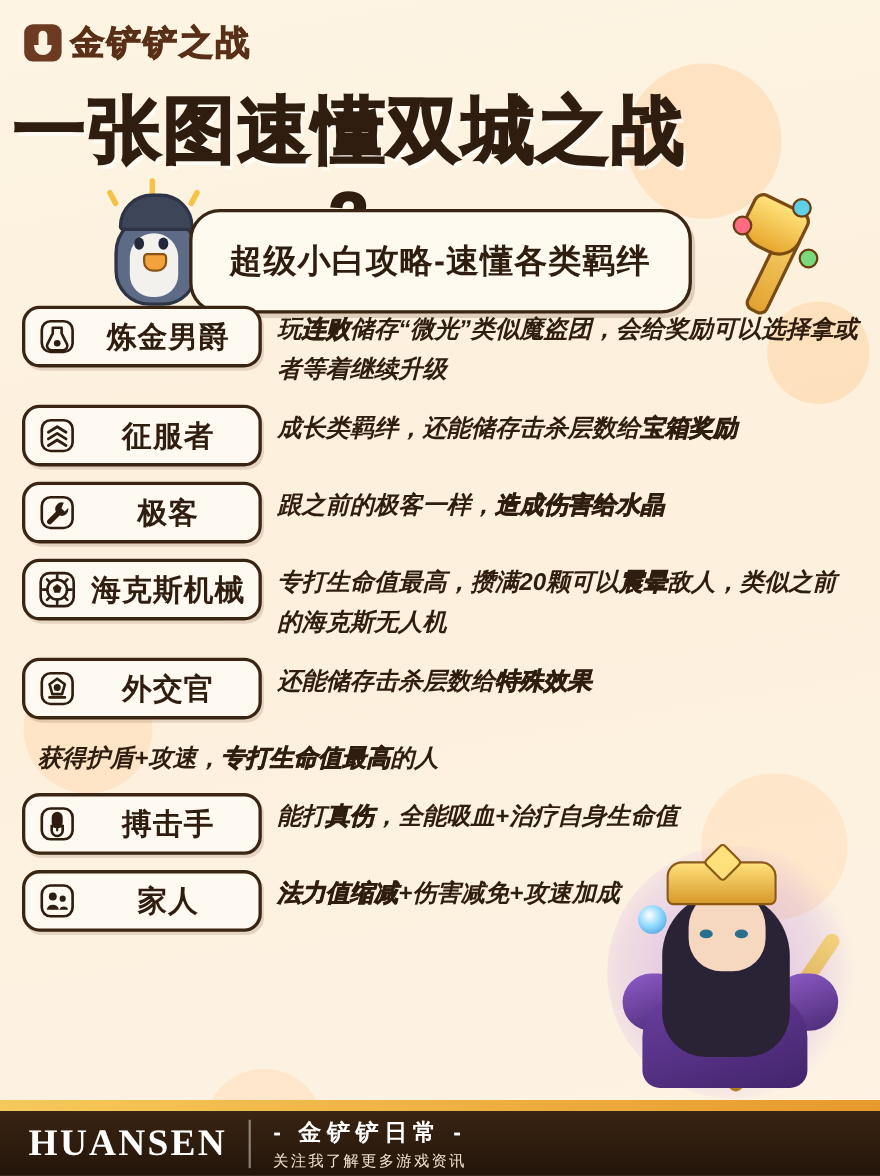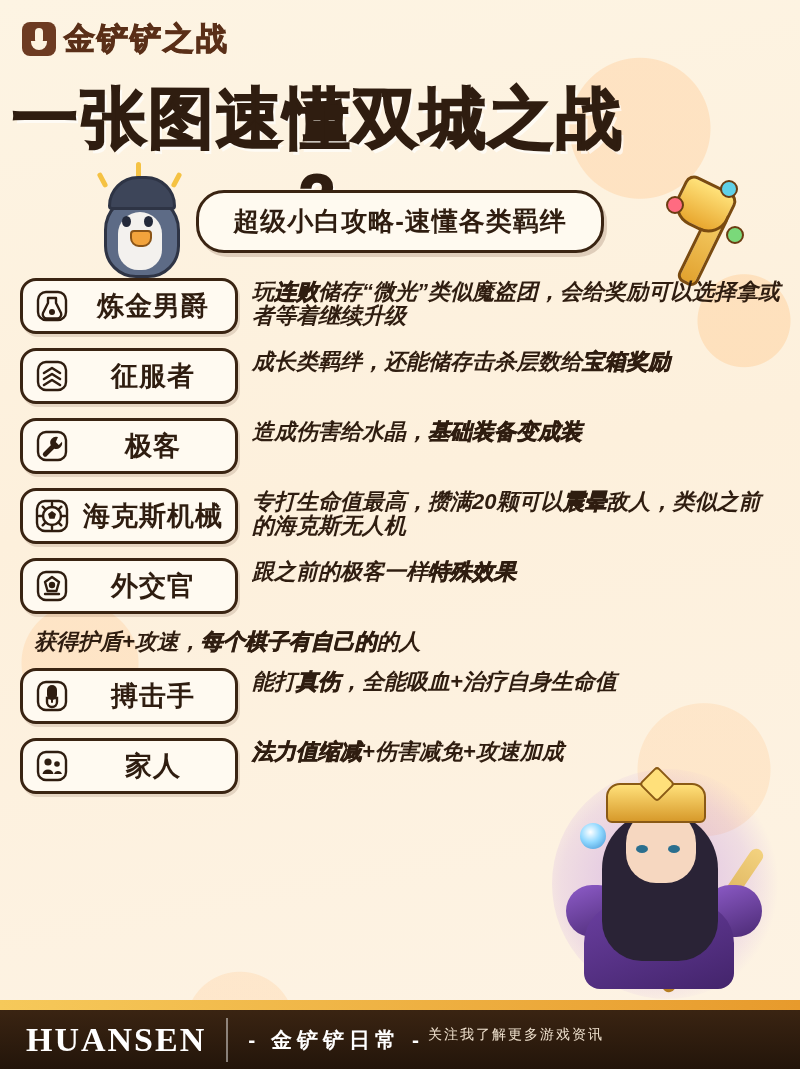--- a/index.html
+++ b/index.html
@@ -90,22 +90,22 @@
     left: 0;
     width: 800px;
     display: flex;
     align-items: center;
     justify-content: center;
   }
   .subtitle-box {
     border: 3px solid #3a2412;
     border-radius: 28px;
     background: #fffaf0;
-    padding: 11px 34px;
-    font-size: 26px;
+    padding: 24px 34px;
+    font-size: 30px;
     font-weight: bold;
     color: #2f1d10;
     letter-spacing: 1px;
     box-shadow: 3px 4px 0 rgba(90,47,24,0.18);
   }
   
   .mascot {
     position: absolute;
     left: 92px;
     top: 168px;
@@ -240,21 +240,21 @@
     letter-spacing: 1px;
     flex: 1;
     text-align: center;
     padding-right: 4px;
   }
   .trait-desc {
     flex: 1;
     padding-left: 14px;
     padding-top: 2px;
     font-size: 22px;
-    line-height: 24px;
+    line-height: 37px;
     color: #2f1d10;
     font-weight: bold;
     font-style: italic;
   }
   .trait-desc .hl {
     color: #2f1d10;
     -webkit-text-stroke: 0.7px #2f1d10;
   }
   
   .champion {
@@ -370,22 +370,23 @@
     font-family: "Liberation Serif", serif;
   }
   .footer-sep {
     width: 2px;
     height: 44px;
     background: rgba(255,255,255,0.45);
     margin: 0 20px;
   }
   .footer-right {
     display: flex;
-    flex-direction: row;
+    flex-direction: column;
     gap: 4px;
+    align-items: center;
   }
   .footer-line1 {
     color: #ffffff;
     font-size: 21px;
     letter-spacing: 5px;
     font-weight: bold;
   }
   .footer-line2 {
     color: #f0e2cf;
     font-size: 14px;
@@ -461,21 +462,21 @@
       <div class="trait-row">
         <div class="trait-pill">
           <span class="trait-icon">
             <svg width="34" height="34" viewBox="0 0 34 34">
               <rect x="3" y="3" width="28" height="28" rx="8" fill="none" stroke="currentColor" stroke-width="2.4"></rect>
               <path d="M23 8 a6 6 0 0 0 -7.2 8.3 l-7.3 7.3 a2.4 2.4 0 0 0 3.4 3.4 l7.3 -7.3 A6 6 0 0 0 27 12.8 l-3.2 3.2 l-3 -3 z" fill="currentColor"></path>
             </svg>
           </span>
           <span class="trait-name">极客</span>
         </div>
-        <div class="trait-desc"><span>造成伤害给水晶，</span><span class="hl">基础装备变成装</span></div>
+        <div class="trait-desc"><span>跟之前的极客一样，</span><span class="hl">造成伤害给水晶</span></div>
       </div>
       <div class="trait-row">
         <div class="trait-pill">
           <span class="trait-icon">
             <svg width="36" height="36" viewBox="0 0 36 36">
               <rect x="3" y="3" width="30" height="30" rx="8" fill="none" stroke="currentColor" stroke-width="2.4"></rect>
               <circle cx="18" cy="18" r="9" fill="none" stroke="currentColor" stroke-width="2.4"></circle>
               <path d="M18 9 v-4 M18 27 v4 M9 18 h-4 M27 18 h4 M11.6 11.6 l-2.9 -2.9 M24.4 11.6 l2.9 -2.9 M11.6 24.4 l-2.9 2.9 M24.4 24.4 l2.9 2.9" stroke="currentColor" stroke-width="2.4" stroke-linecap="round"></path>
               <path d="M18 13 l4 3 l-1.5 4.8 h-5 L14 16 z" fill="currentColor"></path>
             </svg>
@@ -489,24 +490,24 @@
           <span class="trait-icon">
             <svg width="34" height="34" viewBox="0 0 34 34">
               <rect x="3" y="3" width="28" height="28" rx="8" fill="none" stroke="currentColor" stroke-width="2.4"></rect>
               <path d="M17 8 l7 5 l-2.6 9 h-8.8 L10 13 z" fill="none" stroke="currentColor" stroke-width="2.4" stroke-linejoin="round"></path>
               <circle cx="17" cy="16" r="3.2" fill="currentColor"></circle>
               <path d="M10 25 h14" stroke="currentColor" stroke-width="2.4" stroke-linecap="round"></path>
             </svg>
           </span>
           <span class="trait-name">外交官</span>
         </div>
-        <div class="trait-desc"><span>跟之前的极客一样</span><span class="hl">特殊效果</span></div>
-      </div>
-      <div class="trait-row">
-        <div class="trait-desc"><span>获得护盾+攻速，</span><span class="hl">每个棋子有自己的</span><span>的人</span></div>
+        <div class="trait-desc"><span>还能储存击杀层数给</span><span class="hl">特殊效果</span></div>
+      </div>
+      <div class="trait-row">
+        <div class="trait-desc"><span>获得护盾+攻速，</span><span class="hl">专打生命值最高</span><span>的人</span></div>
       </div>
       <div class="trait-row">
         <div class="trait-pill">
           <span class="trait-icon">
             <svg width="34" height="34" viewBox="0 0 34 34">
               <rect x="3" y="3" width="28" height="28" rx="8" fill="none" stroke="currentColor" stroke-width="2.4"></rect>
               <path d="M12 11 a5 5 0 0 1 10 0 v5 a5 5 0 0 1 -10 0 z" fill="currentColor"></path>
               <path d="M12 19 h10 v4 a5 5 0 0 1 -10 0 z" fill="none" stroke="currentColor" stroke-width="2.4"></path>
               <path d="M17 20 v3" stroke="currentColor" stroke-width="2" stroke-linecap="round"></path>
             </svg>

